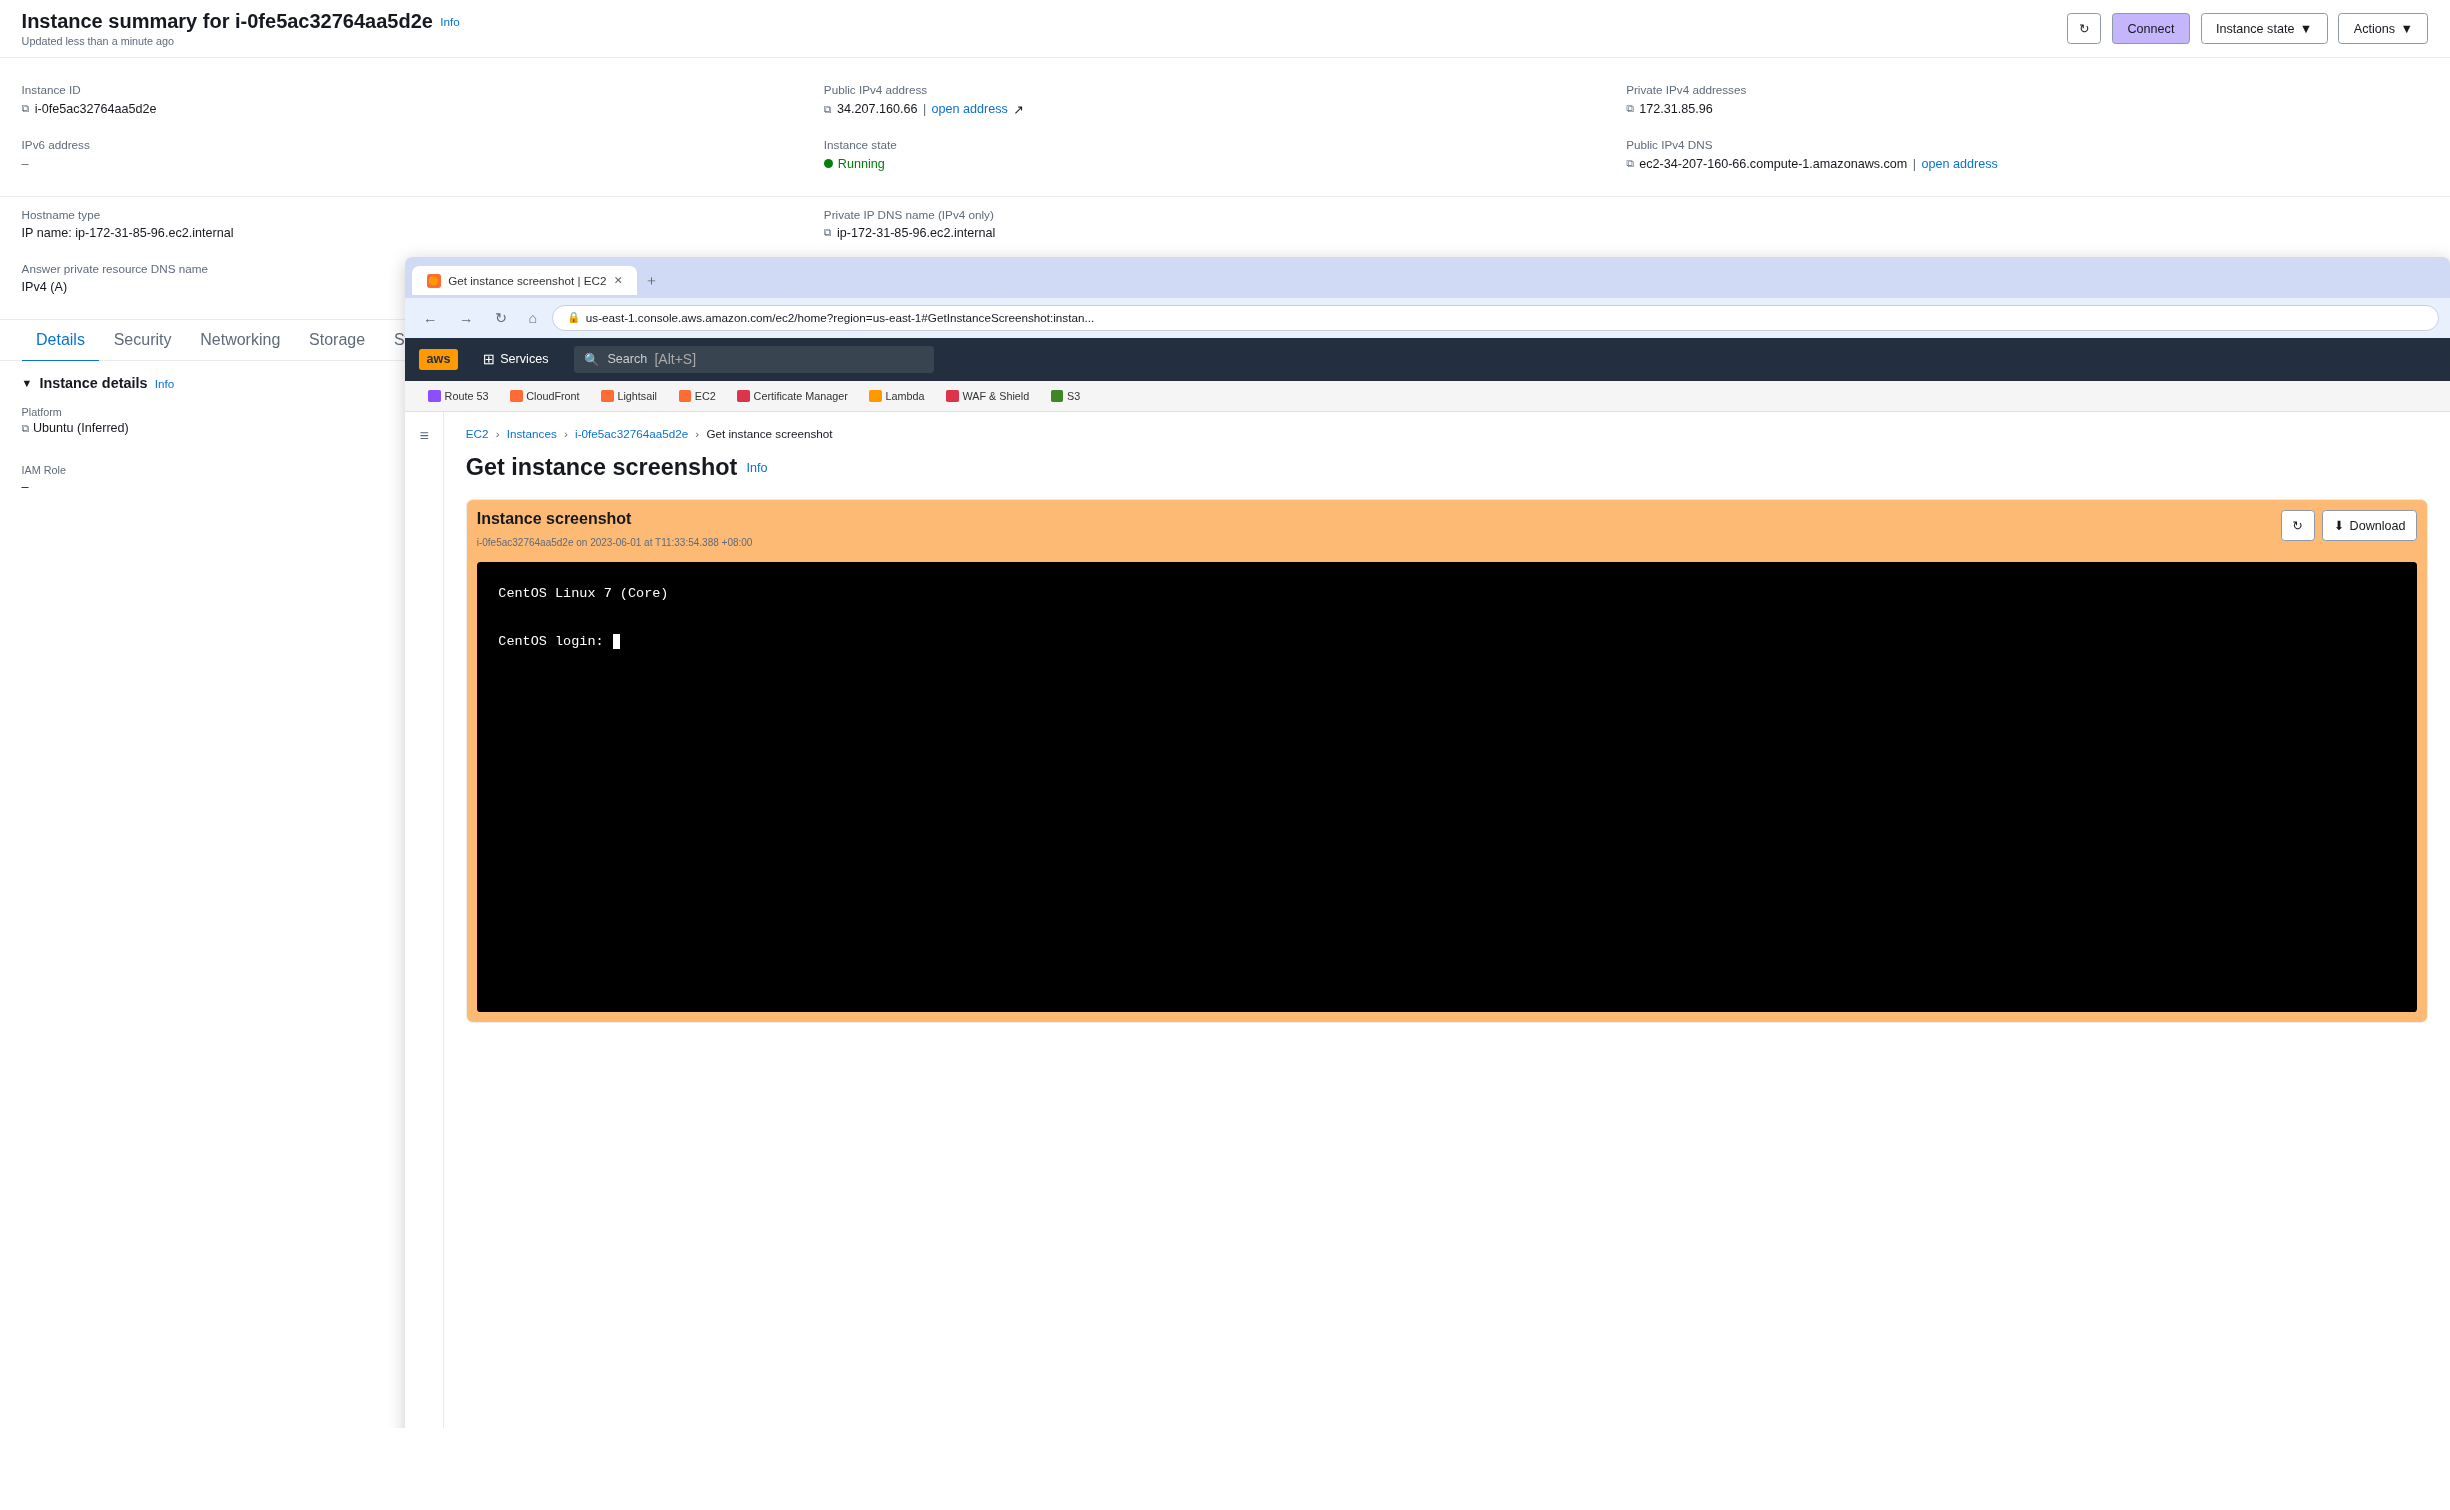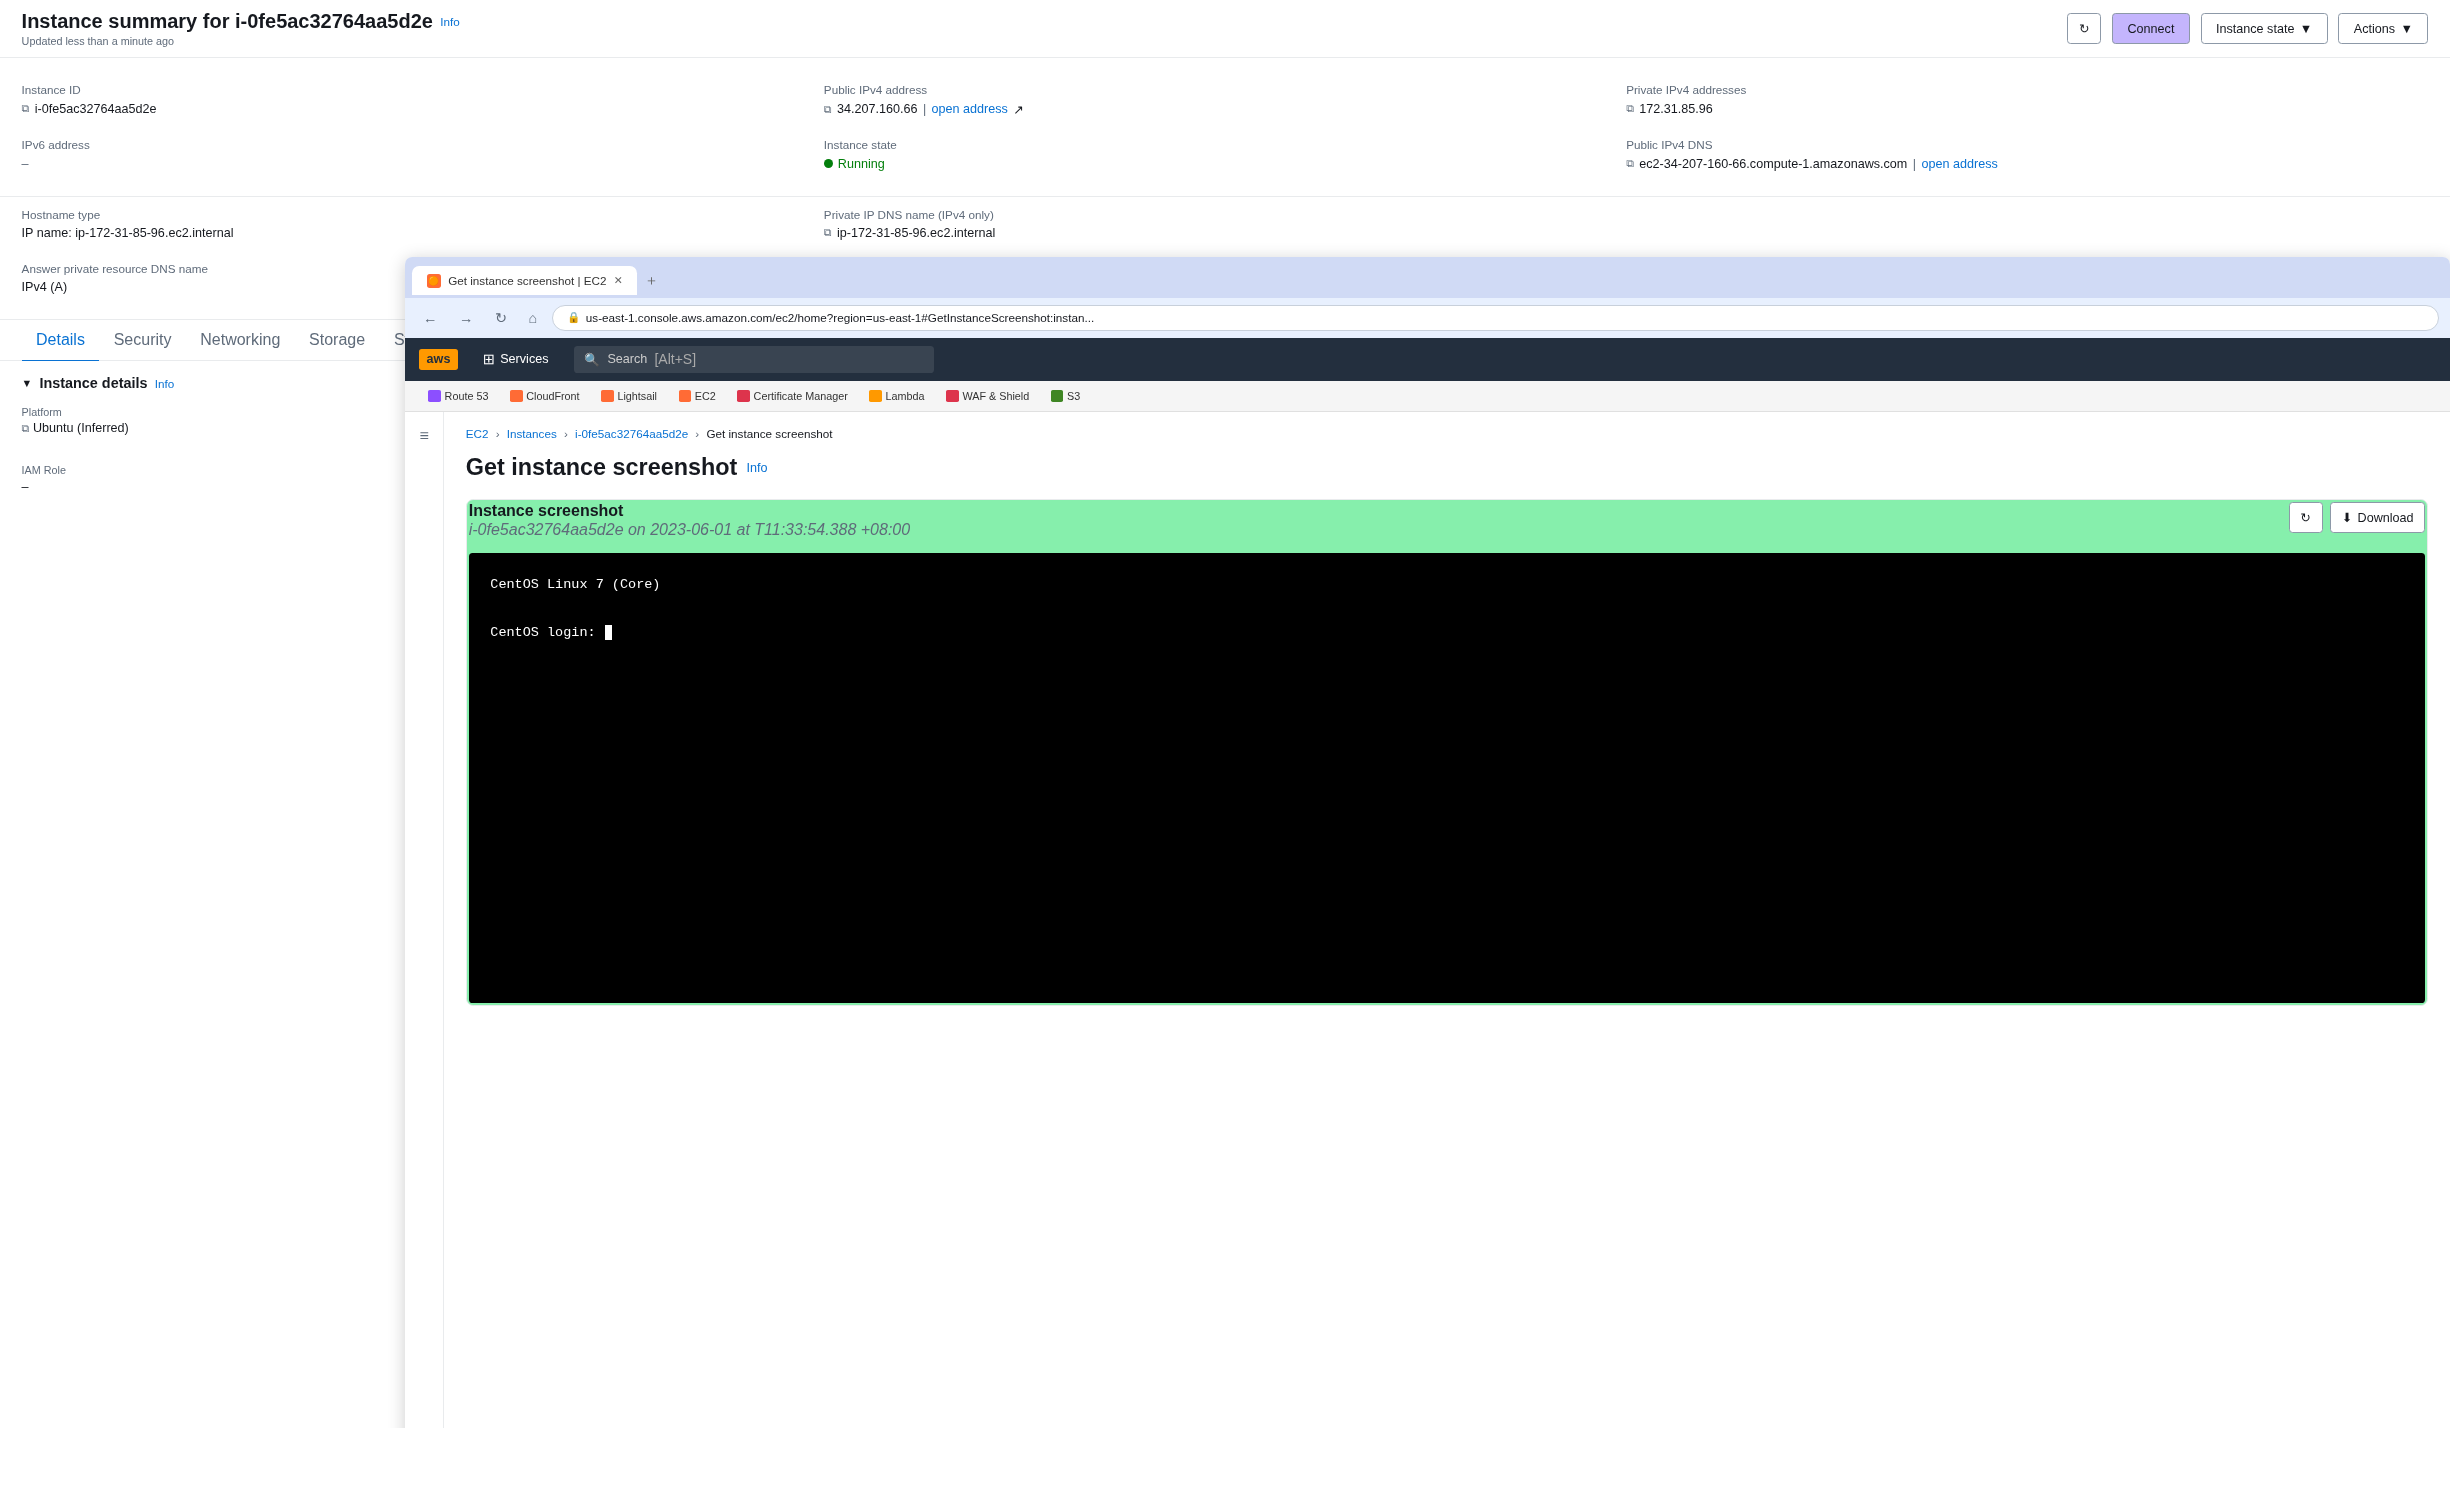--- a/index.html
+++ b/index.html
@@ -89,24 +89,24 @@
 
     .aws-main { flex: 1; padding: 14.4px 21.6px; overflow-y: auto; }
     .breadcrumb { display: flex; align-items: center; gap: 7.2px; font-size: 11.7px; color: #0972d3; margin-bottom: 14.4px; }
     .breadcrumb-sep { color: #5f6b7a; }
     .breadcrumb-current { color: #16191f; }
 
     .page-heading { font-size: 23.4px; font-weight: 700; margin-bottom: 18px; display: flex; align-items: center; gap: 9px; }
     .info-badge { color: #0972d3; font-size: 12.6px; font-weight: 400; cursor: pointer; }
 
     
-    .screenshot-panel { border: 0.9px solid #e9ebed; border-radius: 7.2px; padding: 2px; background: #86efac; }
+    .screenshot-panel { border: 0.9px solid #e9ebed; border-radius: 7.2px; padding: 10px; background: #fdba74; }
     .screenshot-panel-header { display: flex; align-items: flex-start; justify-content: space-between; margin-bottom: 7.2px; }
     .screenshot-panel-title { font-size: 16px; font-weight: 700; }
-    .screenshot-panel-subtitle { font-size: 16px; color: #5f6b7a; margin-top: 1px; font-style: italic; }
+    .screenshot-panel-subtitle { font-size: 10px; color: #5f6b7a; margin-top: 9px; }
     .screenshot-actions { display: flex; align-items: center; gap: 7.2px; }
     .btn-icon { display: flex; align-items: center; gap: 5.4px; padding: 7.2px 10.8px; border-radius: 3.6px; cursor: pointer; font-size: 12.6px; border: 0.9px solid #8d99a8; background: #fff; color: #16191f; }
 
     
     .terminal-screenshot { background: #000; border-radius: 3.6px; padding: 21.6px; margin-top: 14.4px; font-family: 'Courier New', monospace; font-size: 13.5px; color: #fff; min-height: 450px; line-height: 1.5; }
     .terminal-line { margin-bottom: 3.6px; }
     .cursor { display: inline-block; width: 7.2px; height: 14.4px; background: #fff; animation: blink 1s step-end infinite; vertical-align: text-bottom; margin-left: 0.9px; }
     @keyframes blink { 50% { opacity: 0; } }
   </style>
 </head>

